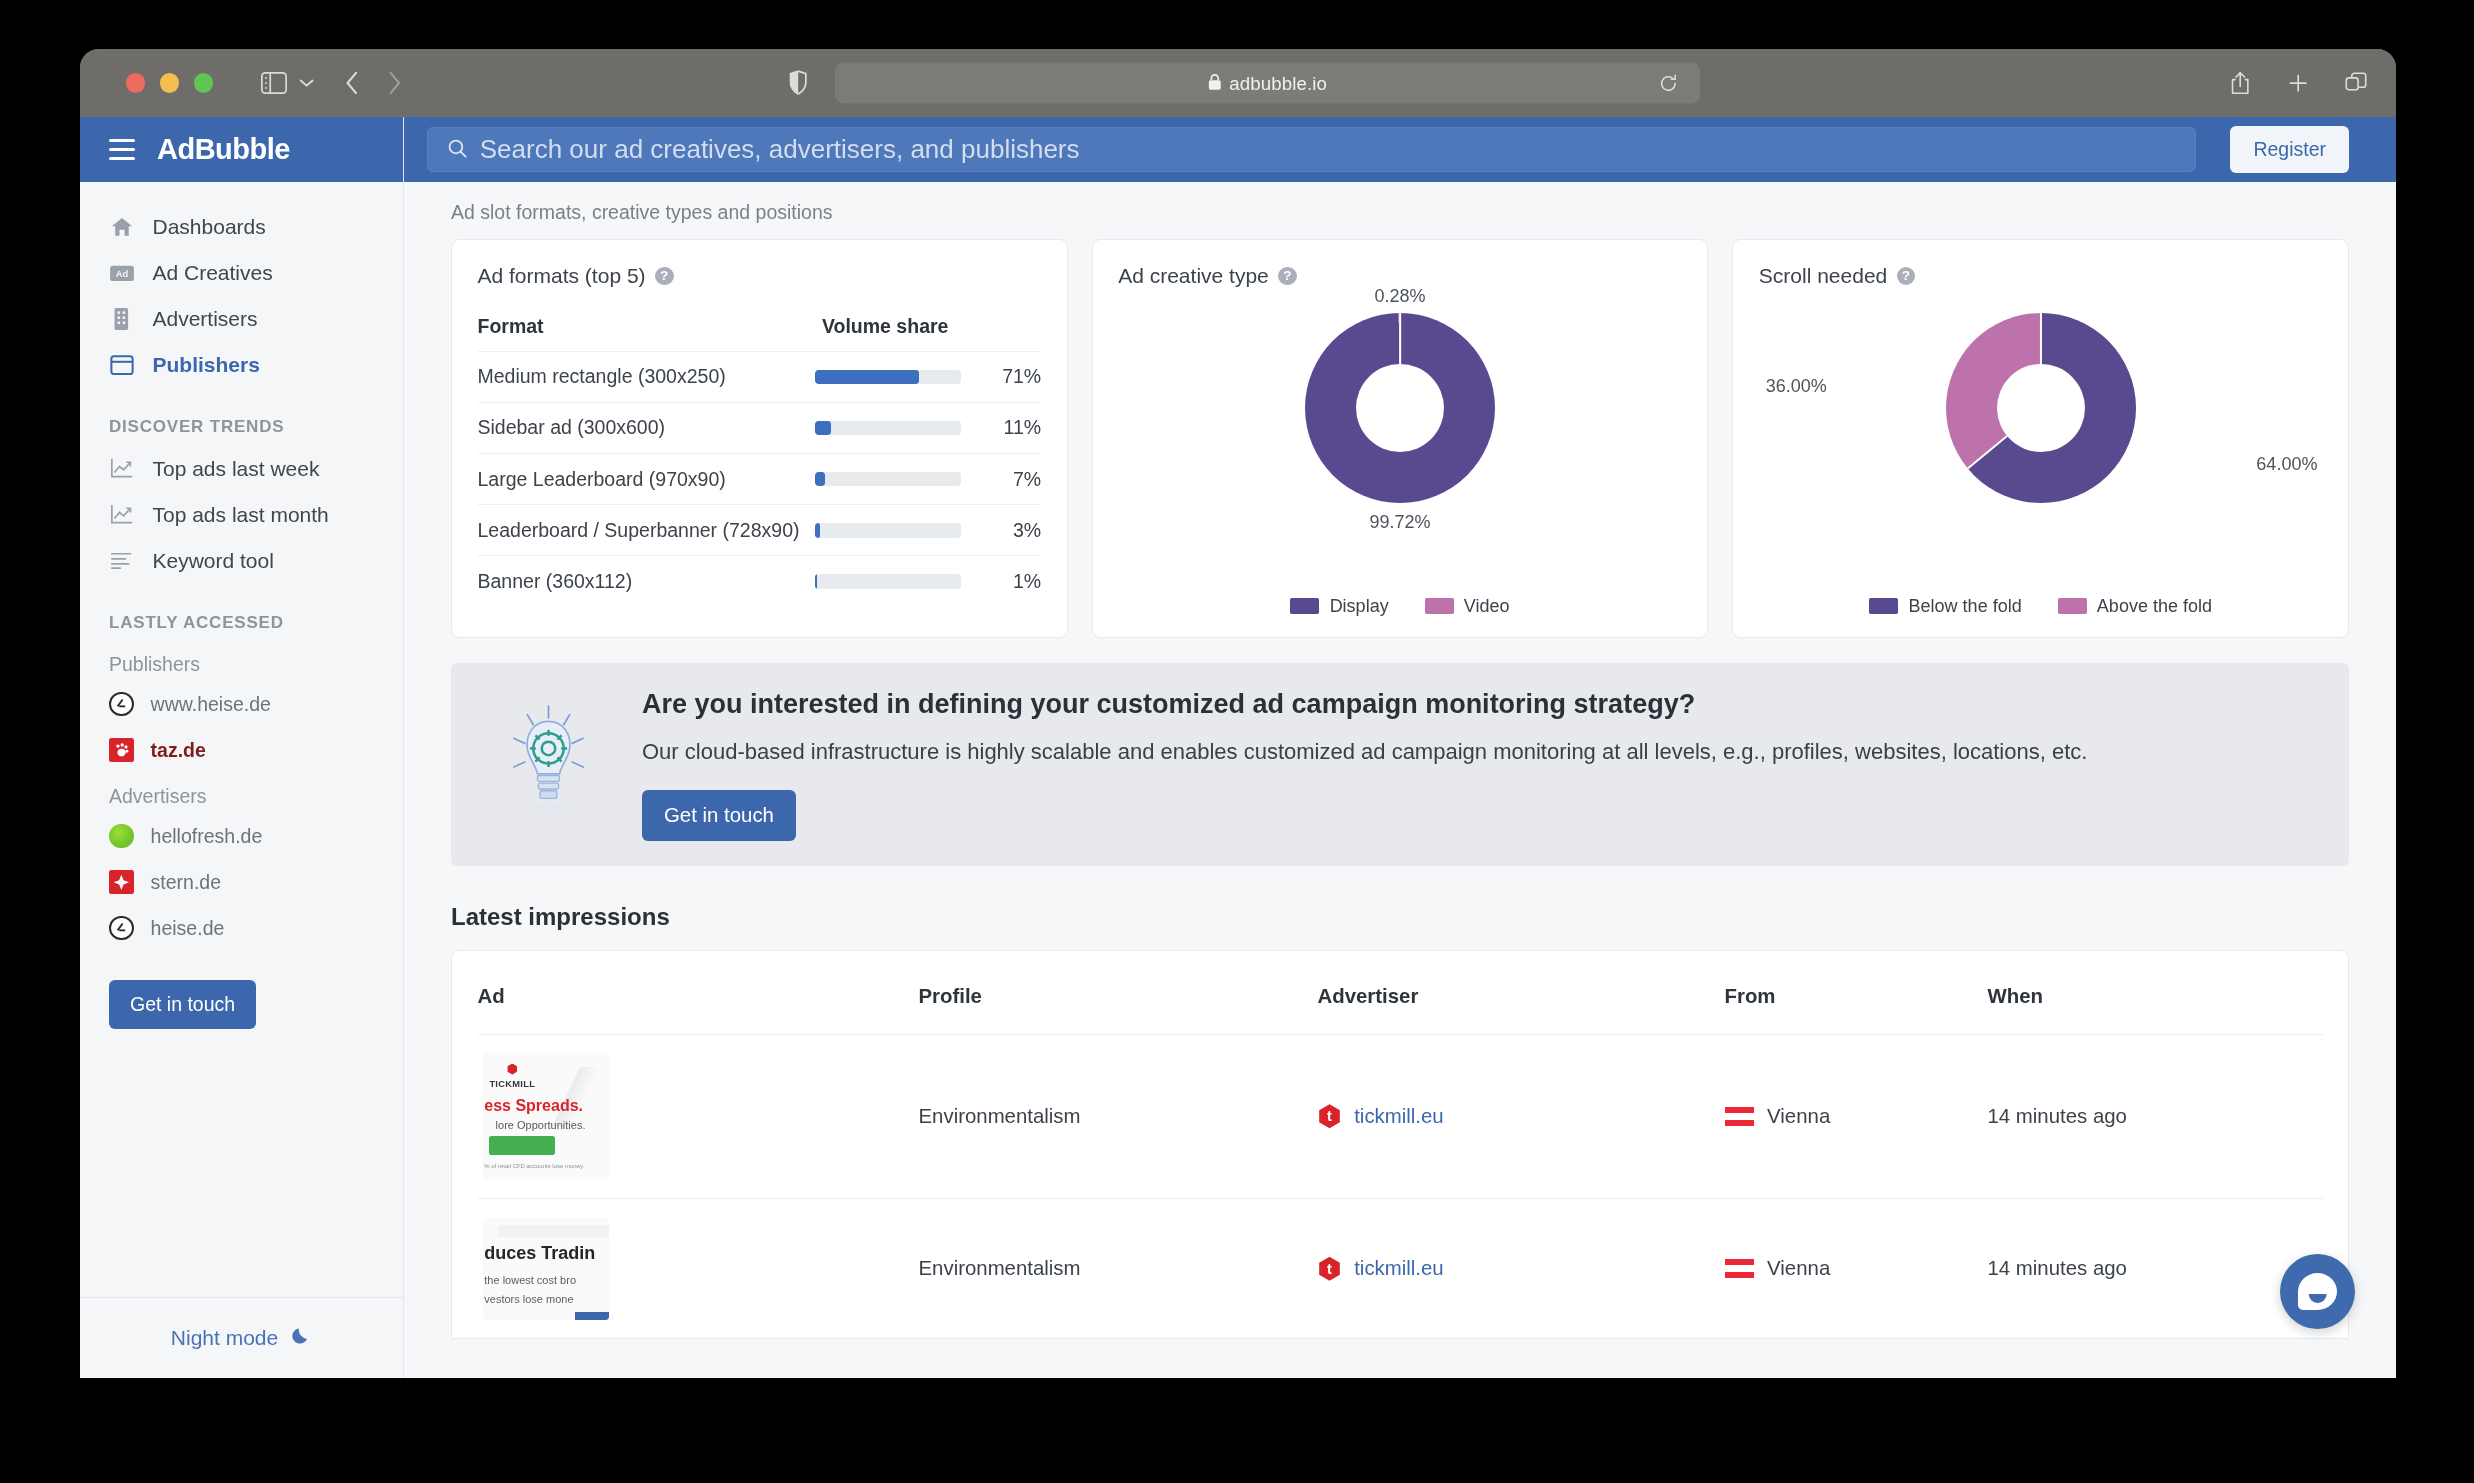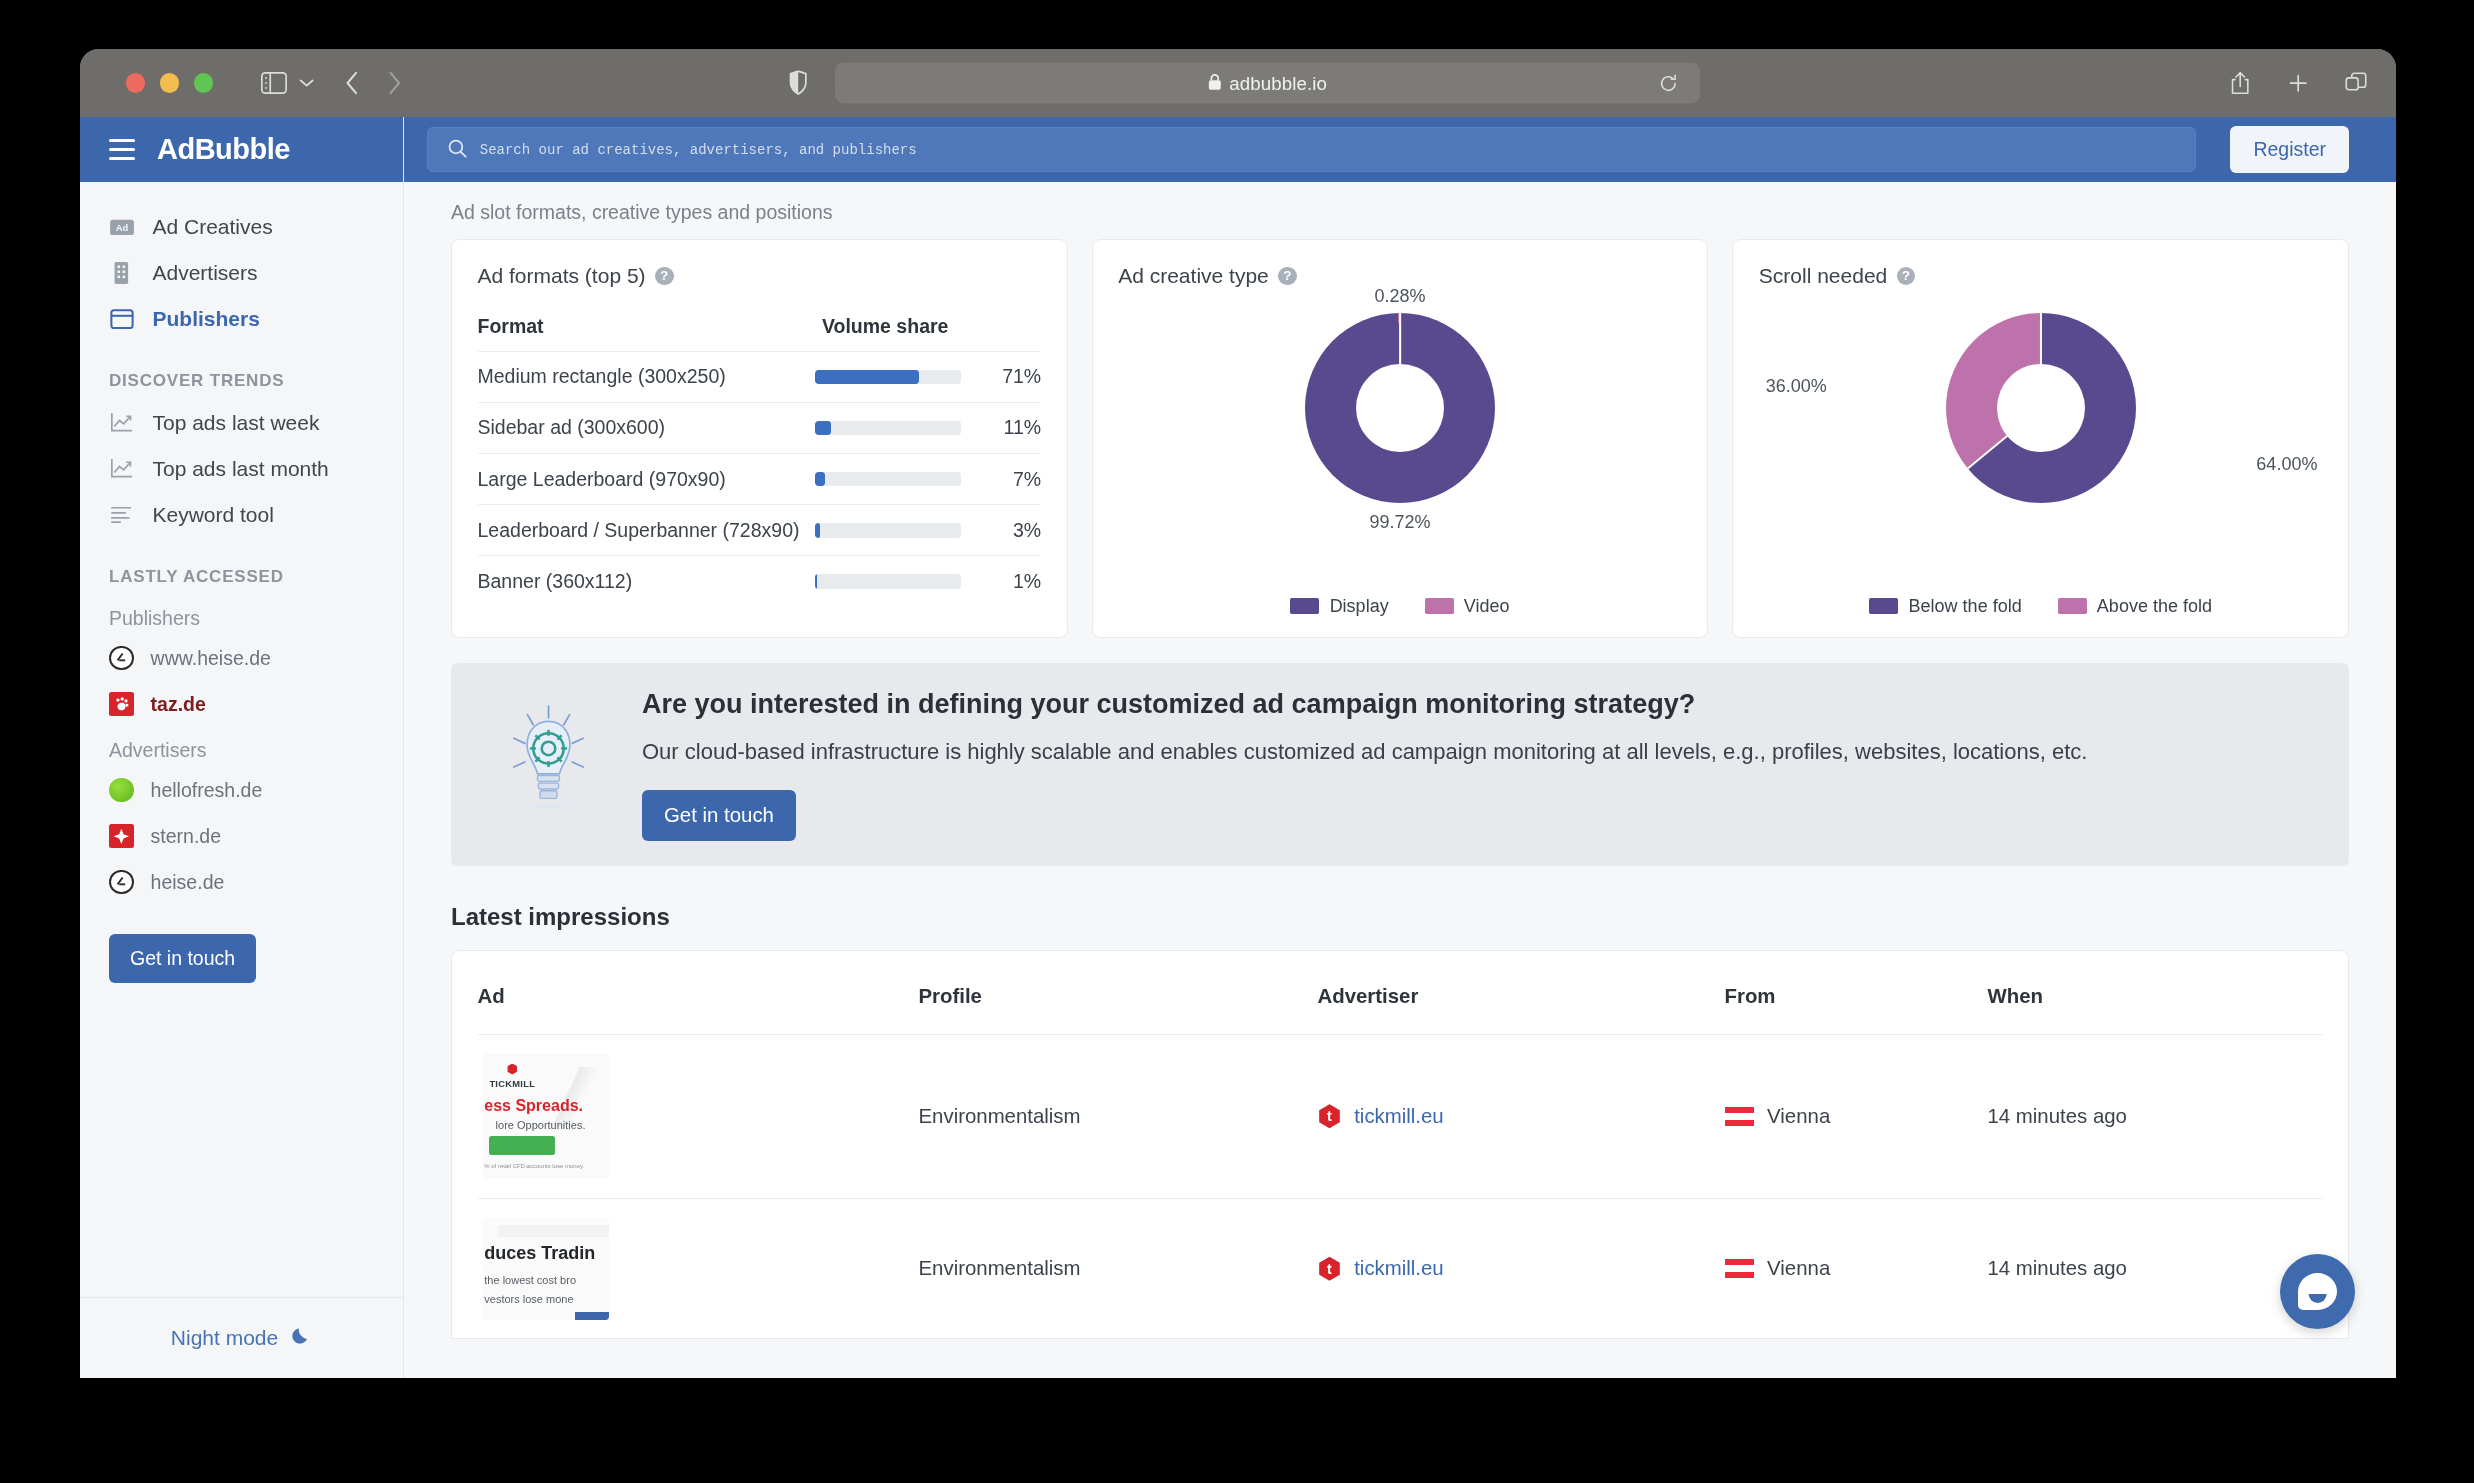--- a/index.html
+++ b/index.html
@@ -177,21 +177,21 @@
   .search-box {
     flex: 1 1 auto; height: 45px;
     background: #4e78ba;
     border: 0.8px solid #5a81c0;
     border-radius: 6px;
     display: flex; align-items: center;
     gap: 12.7px; padding: 0 18.7px;
   }
   .search-box input {
     flex: 1 1 auto; background: transparent; border: none; outline: none;
-    color: #fff; font-size: 14px; font-family: Liberation Mono, monospace;
+    color: #fff; font-size: 26px; font-family: Liberation Sans, sans-serif;
   }
   .search-box input::placeholder { color: #d3ddef; }
   .register-btn {
     background: #f1f4f8; color: #3c67ad;
     border: none; border-radius: 6px;
     font-size: 19.5px; font-weight: 400; font-family: inherit;
     padding: 12px 23px; cursor: pointer;
   }
 
   .content {
@@ -460,20 +460,28 @@
       <div class="brand">
         <span class="hamburger">
             <span></span>
             <span></span>
             <span></span>
           </span>
         <span class="brand-name">AdBubble</span>
       </div>
 
       <nav class="nav">
+        <div class="nav-item">
+          <span class="ic">
+            <svg width="22" height="20.4" viewBox="0 0 26 24" fill="currentColor">
+                <path d="M13 1 L25 11 H21 V22 H16 V15 H10 V22 H5 V11 H1 Z"></path>
+              </svg>
+          </span>
+          <span>Dashboards</span>
+        </div>
         <div class="nav-item">
           <span class="ic">
             <svg width="24" height="18.7" viewBox="0 0 28 22" fill="currentColor" style="font-size:25px">
                 <rect x="0" y="2" width="28" height="18" rx="3"></rect>
                 <text x="14" y="15.5" font-size="11" font-family="Liberation Sans" font-weight="700" fill="#f4f6f8" text-anchor="middle">Ad</text>
               </svg>
           </span>
           <span>Ad Creatives</span>
         </div>
         <div class="nav-item">

